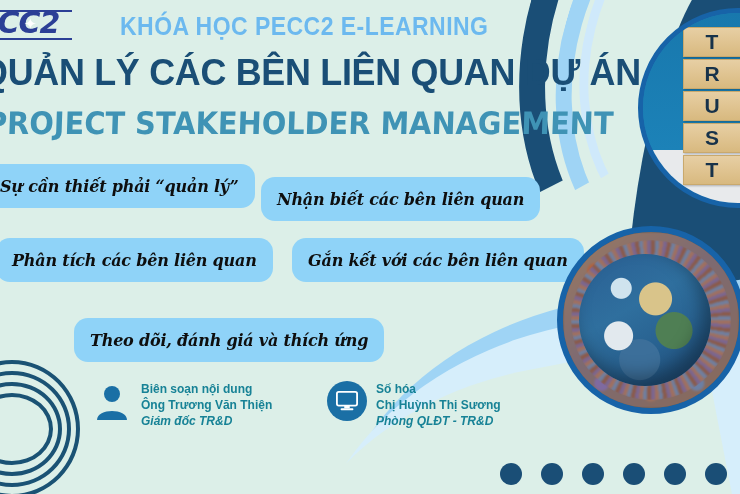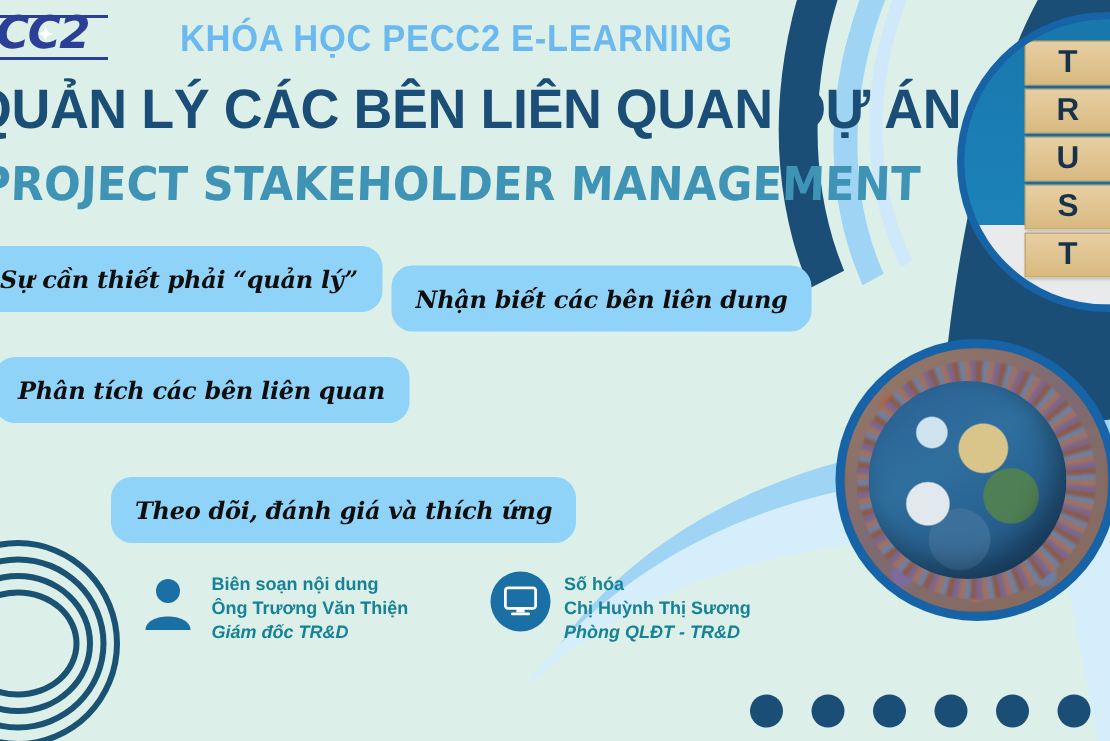--- a/index.html
+++ b/index.html
@@ -265,22 +265,23 @@
       <div class="logo-bar" style="left:0;top:34px;width:92px;"></div>
     </div>
     <div class="logo-star">✦</div>
   </div>
 
   <div class="kicker">KHÓA HỌC PECC2 E-LEARNING</div>
   <div class="title-vn">QUẢN LÝ CÁC BÊN LIÊN QUAN DỰ ÁN</div>
   <div class="title-en">PROJECT STAKEHOLDER MANAGEMENT</div>
 
   <div class="pill p1">Sự cần thiết phải “quản lý”</div>
-  <div class="pill p2">Nhận biết các bên liên dung</div>
+  <div class="pill p2">Nhận biết các bên liên quan</div>
   <div class="pill p3">Phân tích các bên liên quan</div>
+  <div class="pill p4">Gắn kết với các bên liên quan</div>
   <div class="pill p5">Theo dõi, đánh giá và thích ứng</div>
 
   <div class="photo-trust">
     <div class="trust-wall"></div>
     <div class="trust-floor"></div>
     <div class="trust-stack">
       <div class="trust-block">T</div>
       <div class="trust-block">R</div>
       <div class="trust-block">U</div>
       <div class="trust-block">S</div>

